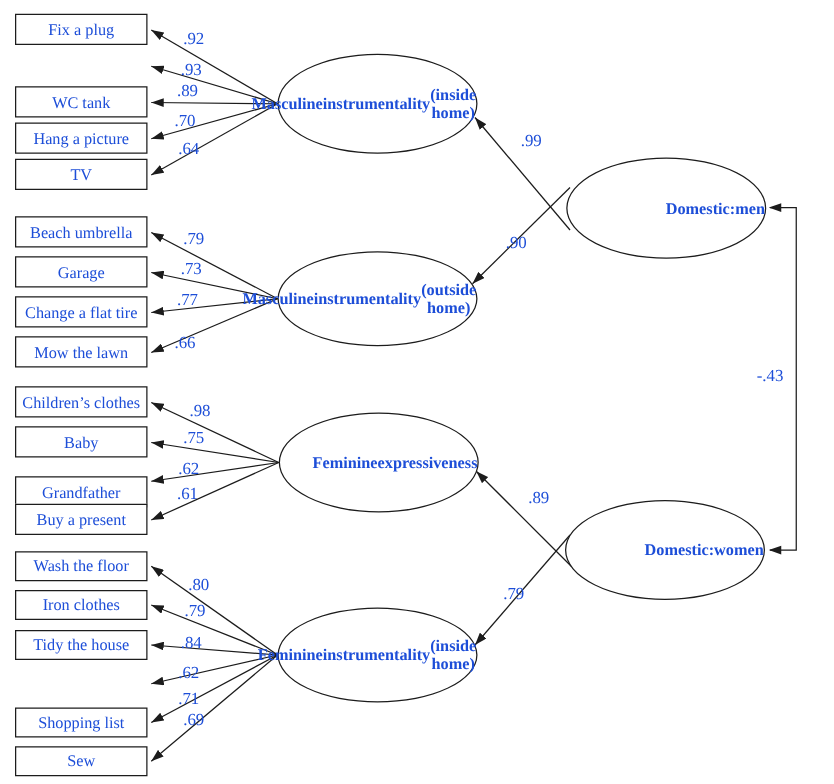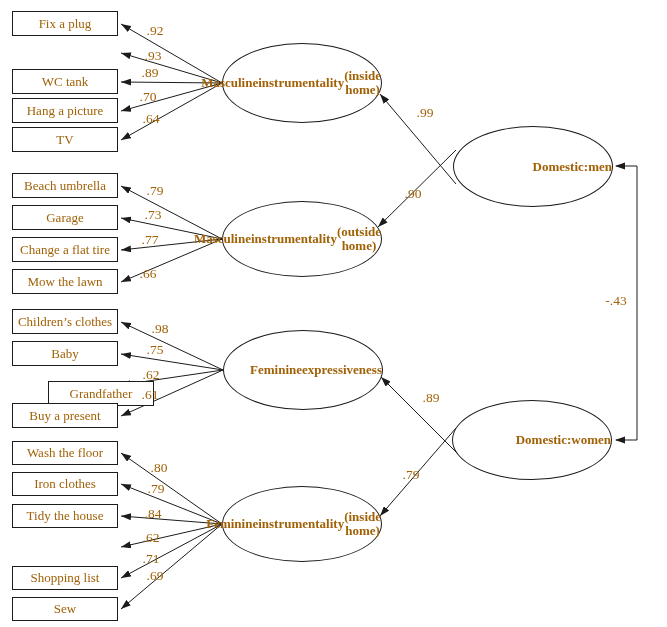--- a/index.html
+++ b/index.html
@@ -1,18 +1,18 @@
 <!DOCTYPE html>
 <html><head>
 <meta charset="utf-8">
 <style>
   html,body{margin:0;padding:0;background:#fff;}
   #canvas{
     position:relative;width:667px;height:627px;background:#ffffff;
-    font-family:"Liberation Serif","DejaVu Serif",serif;color:#a16207;
+    font-family:"Liberation Serif","DejaVu Serif",serif;color:#1d4ed8;
     overflow:hidden;
   }
   #wires{position:absolute;left:0;top:0;width:667px;height:627px;}
   .box{
     position:absolute;width:106px;height:25px;border:1px solid #1c1c1c;
     background:#fff;display:flex;align-items:center;justify-content:center;
     font-size:13px;white-space:nowrap;box-sizing:border-box;
   }
   .box.h24{height:24px;}
   .ellipse{
@@ -80,21 +80,21 @@
   <div class="box" style="left:12px;top:98px;">Hang a picture</div>
   <div class="box" style="left:12px;top:127px;">TV</div>
 
   <div class="box" style="left:12px;top:173px;">Beach umbrella</div>
   <div class="box" style="left:12px;top:205px;">Garage</div>
   <div class="box" style="left:12px;top:237px;">Change a flat tire</div>
   <div class="box" style="left:12px;top:269px;">Mow the lawn</div>
 
   <div class="box" style="left:12px;top:309px;">Children’s clothes</div>
   <div class="box" style="left:12px;top:341px;">Baby</div>
-  <div class="box" style="left:12px;top:381px;margin-left:36px;">Grandfather</div>
+  <div class="box" style="left:12px;top:381px;">Grandfather</div>
   <div class="box" style="left:12px;top:403px;">Buy a present</div>
 
   <div class="box h24" style="left:12px;top:441px;">Wash the floor</div>
   <div class="box h24" style="left:12px;top:472px;">Iron clothes</div>
   <div class="box h24" style="left:12px;top:504px;">Tidy the house</div>
   <div class="box h24" style="left:12px;top:566px;">Shopping list</div>
   <div class="box h24" style="left:12px;top:597px;">Sew</div>
 
   <div class="ellipse" style="left:222px;top:43px;width:160px;height:80px;">
     <span>Masculine</span>

